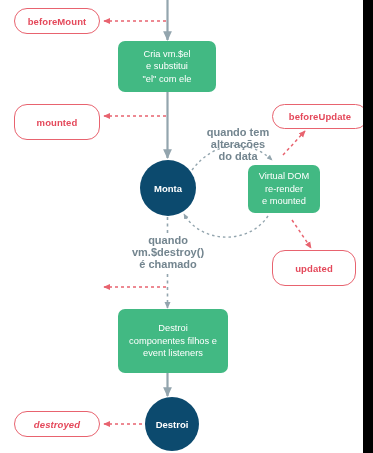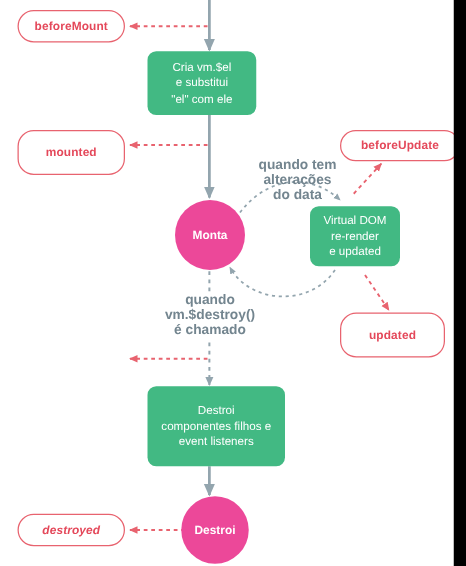--- a/index.html
+++ b/index.html
@@ -55,21 +55,21 @@
     justify-content: center;
     text-align: center;
     padding: 2px 4px;
   }
   .process-box .line-wrap { width: 100%; }
 
   
   .state-circle {
     position: absolute;
     box-sizing: border-box;
-    background: #ec4899;
+    background: #0c4a6e;
     border-radius: 50%;
     color: #ffffff;
     font-size: 9.5px;
     font-weight: bold;
     display: flex;
     align-items: center;
     justify-content: center;
     text-align: center;
   }
 
@@ -142,33 +142,33 @@
 
   <div class="hook-pill" style="left:14px;  top:104px; width:86px; height:36px;">mounted</div>
 
   <div class="hook-pill" style="left:272px; top:104px; width:96px; height:25px;">beforeUpdate</div>
 
   <div class="hook-pill" style="left:272px; top:250px; width:84px; height:36px;">updated</div>
 
 
   <div class="hook-pill" style="left:14px;  top:411px; width:86px; height:26px;font-style:italic;">destroyed</div>
 
-  <div class="process-box" style="left:118px; top:41px; width:87px; height:51px;">
+  <div class="process-box" style="left:118px; top:41px; width:98px; height:51px;">
     <div class="line-wrap">
       <div>Cria vm.$el</div>
       <div>e substitui</div>
       <div>"el" com ele</div>
     </div>
   </div>
 
   <div class="process-box" style="left:248px; top:165px; width:72px; height:48px;">
     <div class="line-wrap">
       <div>Virtual DOM</div>
       <div>re-render</div>
-      <div>e updated</div>
+      <div>e mounted</div>
     </div>
   </div>
 
   <div class="process-box" style="left:118px; top:309px; width:110px; height:64px;">
     <div class="line-wrap">
       <div>Destroi</div>
       <div>componentes filhos e</div>
       <div>event listeners</div>
     </div>
   </div>

